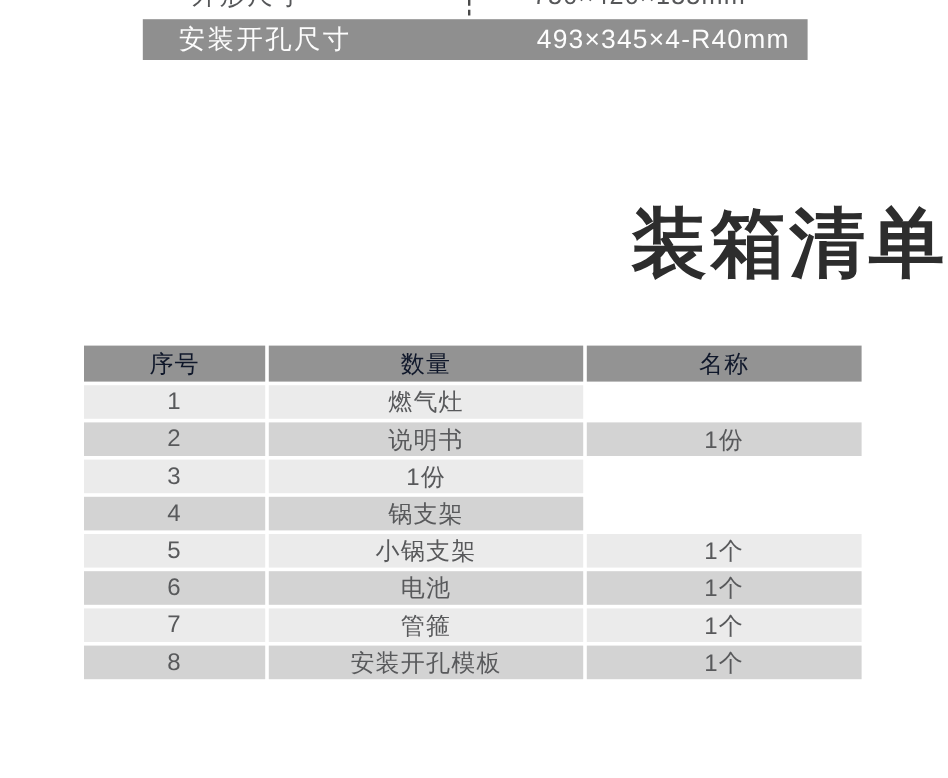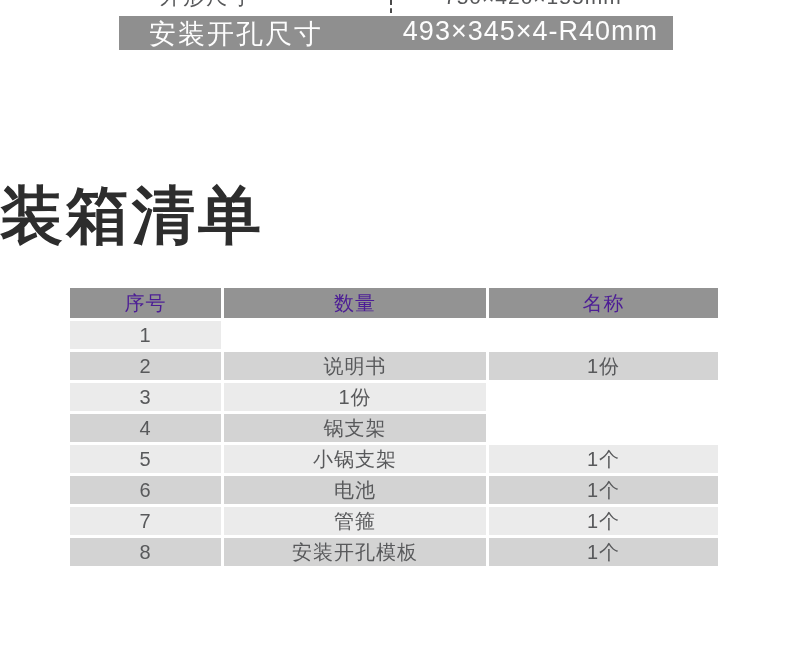--- a/index.html
+++ b/index.html
@@ -24,49 +24,48 @@
     letter-spacing: 1px; white-space: nowrap;
   }
   .dashed-divider {
     position: absolute; left: 390px; top: 0; height: 13px; width: 0;
     border-left: 2px dashed #4a4a4a;
   }
   .highlight-bar {
     position: absolute; left: 119px; top: 16px;
     width: 554px; height: 34px;
     background: var(--bar_bg, #8f8f8f);
-    display: flex; align-items: flex-start; justify-content: space-between;
+    display: flex; align-items: center; justify-content: space-between;
     padding: 0 15px 0 30px; box-sizing: border-box;
-    color: #fdfdfd; font-size: 27px; letter-spacing: 1px; white-space: nowrap;
+    color: #fdfdfd; font-size: 22px; letter-spacing: 1px; white-space: nowrap;
   }
   .highlight-bar .label { letter-spacing: 2px; }
 
   
   .main-title {
     position: absolute; top: 166px; left: 0; width: 100%;
-    text-align: left;
+    text-align: right;
     font-size: 63px; line-height: 1.2; font-weight: 800;
     color: var(--title_text, #2d2d2d);
     letter-spacing: 3px;
-    margin-top: 12px;
   }
 
   
   .packing-table {
     position: absolute; left: 70px; top: 288px; width: 648px;
     display: flex; flex-direction: column; gap: 3px;
   }
   .t-header, .t-row {
     display: grid;
     grid-template-columns: 151px 262px 229px;
     gap: 3px;
   }
   .t-header .cell {
     height: 30px; background: var(--header_bg, #939393);
-    color: #4c1d95; font-size: 20px; letter-spacing: 1px;
+    color: #0f172a; font-size: 20px; letter-spacing: 1px;
     display: flex; align-items: center; justify-content: center;
   }
   .t-row .cell {
     height: 28px;
     color: var(--cell_text, #58595b); font-size: 20px; letter-spacing: 1px;
     display: flex; align-items: center; justify-content: center;
   }
   .t-row:nth-child(odd) .cell  { background: var(--row_odd_bg, #d3d3d3); }
   .t-row:nth-child(even) .cell { background: var(--row_even_bg, #ebebeb); }
 </style>
@@ -91,20 +90,21 @@
   <div class="packing-table">
 
     <div class="t-header">
       <div class="cell">序号</div>
       <div class="cell">数量</div>
       <div class="cell">名称</div>
     </div>
 
     <div class="t-row">
       <div class="cell">1</div>
+      <div class="cell">燃气灶</div>
     </div>
     <div class="t-row">
       <div class="cell">2</div>
       <div class="cell">说明书</div>
       <div class="cell">1份</div>
     </div>
     <div class="t-row">
       <div class="cell">3</div>
       <div class="cell">1份</div>
     </div>

